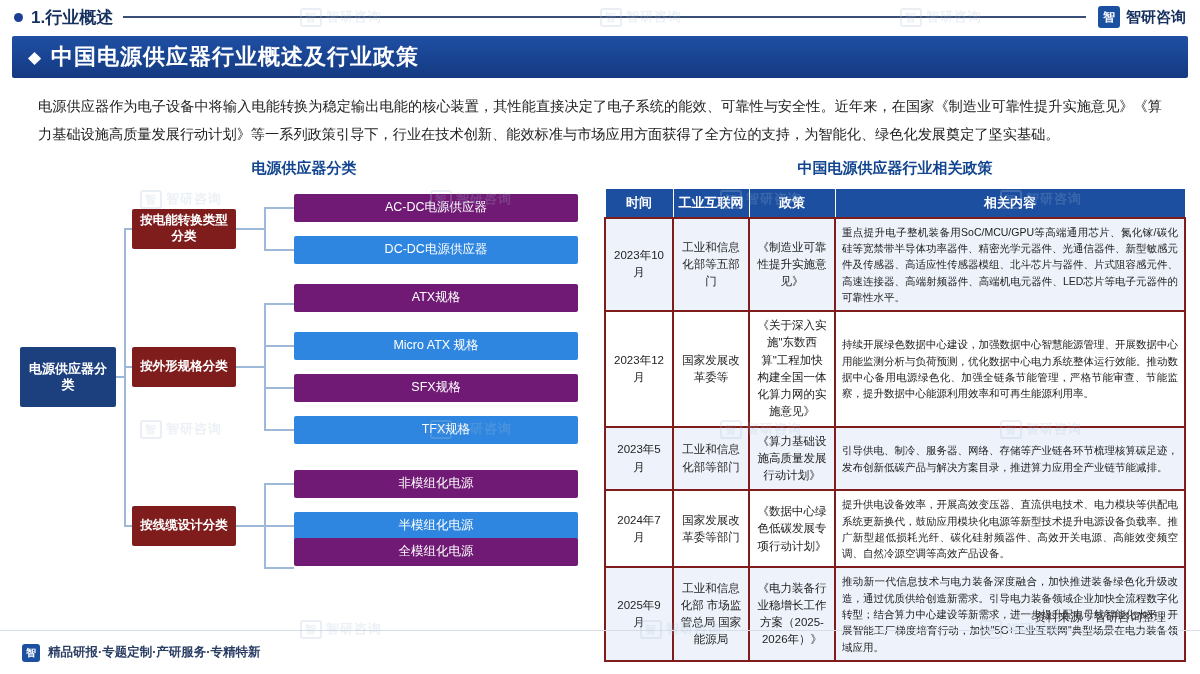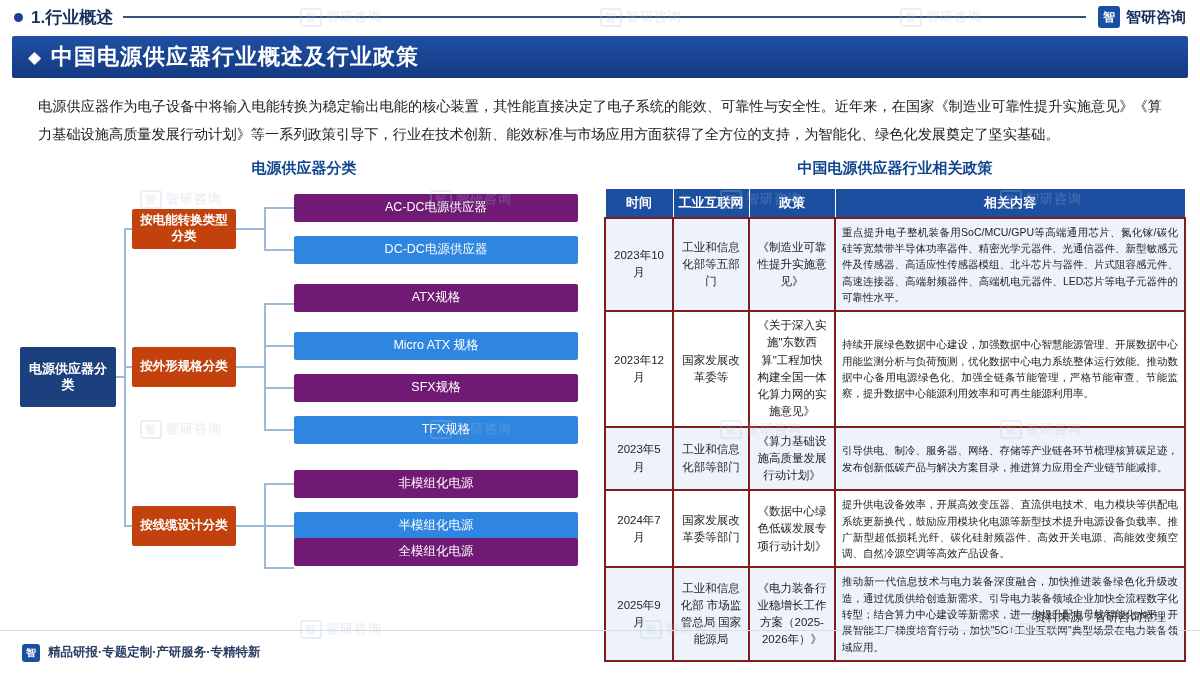--- a/index.html
+++ b/index.html
@@ -153,21 +153,21 @@
   }
   .node.root {
     left: 6px; top: 168px;
     width: 96px; height: 60px;
     background: #1c3f7e;
     font-size: 13px;
   }
   .node.lvl2 {
     left: 118px;
     width: 104px; height: 40px;
-    background: #c2410c;
+    background: #7f1d1d;
     font-size: 12.5px;
   }
   .node.leaf {
     left: 280px;
     width: 284px; height: 28px;
     background: #701a75;
     font-size: 12.5px;
     font-weight: normal;
   }
   .node.leaf.alt { background: #2e86e0; }

